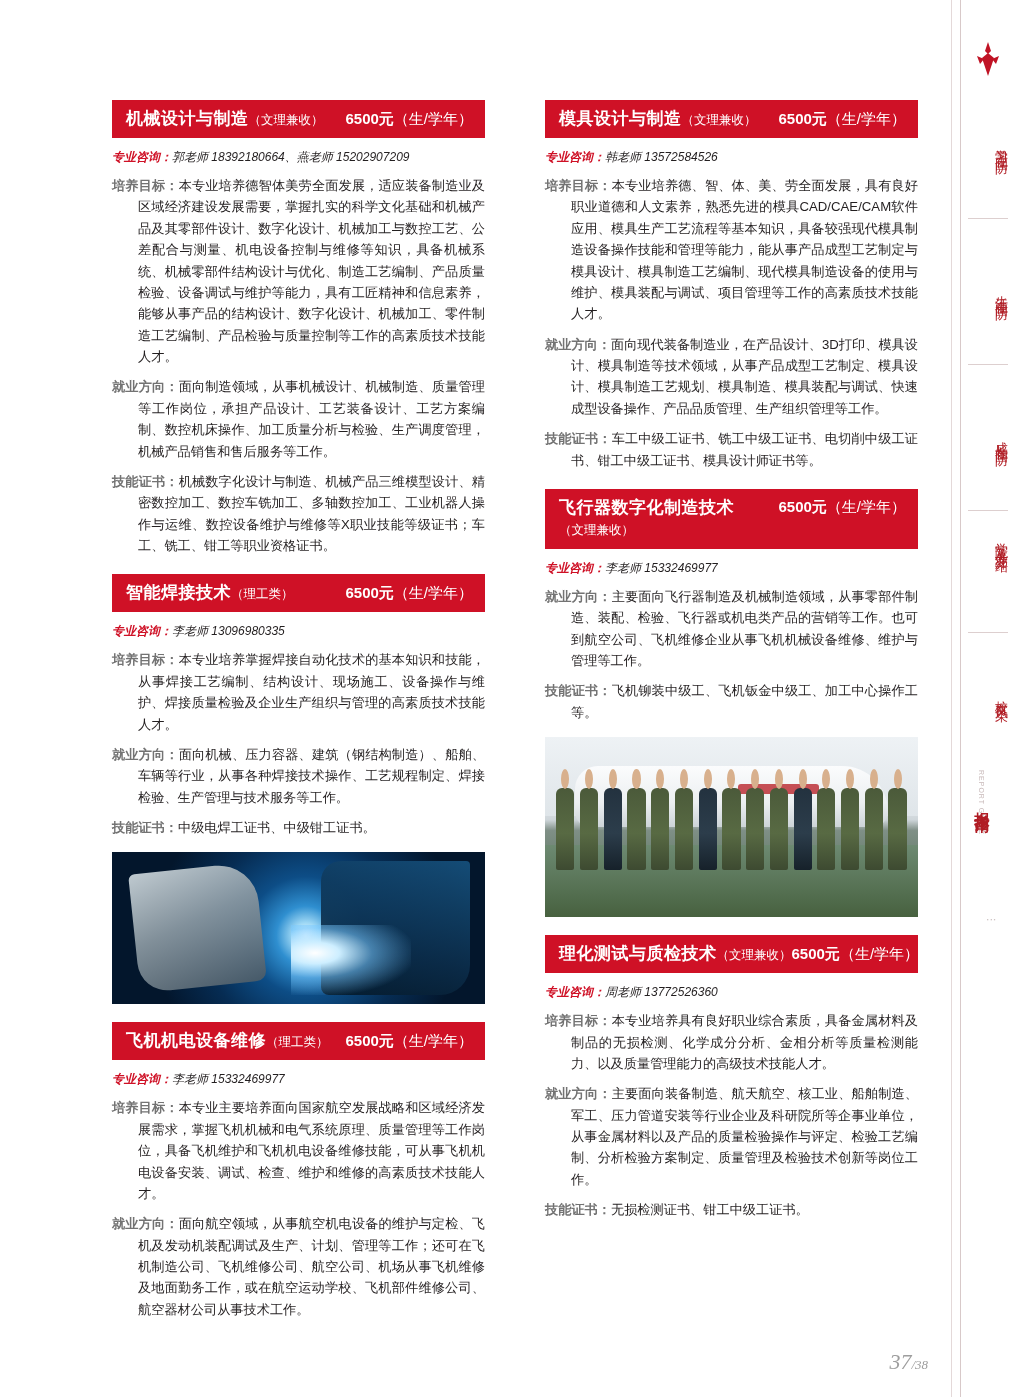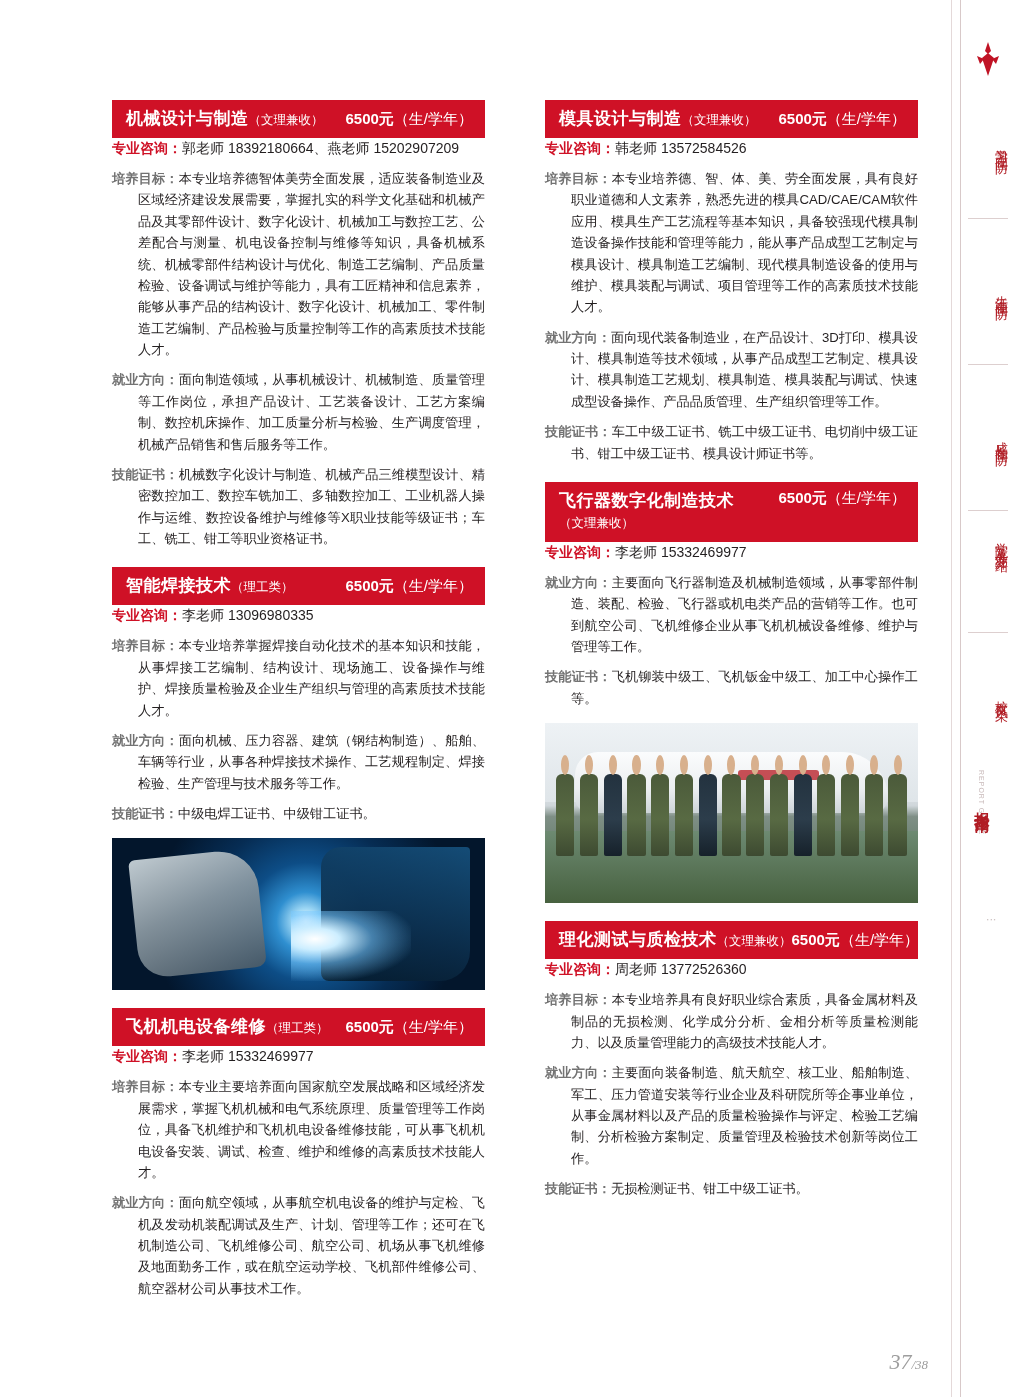--- a/index.html
+++ b/index.html
@@ -138,21 +138,21 @@
     font-size: 15px;
     font-weight: bold;
     white-space: nowrap;
   }
   .prog-fee .unit {
     font-size: 15px;
     font-weight: normal;
   }
   .hdr-row-1 {
     display: flex;
-    align-items: flex-start;
+    align-items: center;
     justify-content: space-between;
   }
   .hdr-row-2 {
     font-size: 12.5px;
     margin-top: 3px;
   }
 
   
   .para {
     margin: 9px 0 0 0;
@@ -161,22 +161,24 @@
     text-align: justify;
     text-indent: 0;
     padding-left: 26px;
     text-indent: -26px;
   }
   .para .lbl {
     color: #737373;
     font-weight: bold;
   }
   .contact-line {
-    font-size: 14px;
+    margin-top: 10px;
+    font-size: 12px;
     line-height: 1.5;
+    font-style: italic;
   }
   .contact-line .lbl {
     color: #cf1126;
     font-weight: bold;
   }
 
   
   .photo {
     margin-top: 14px;
     width: 373px;

